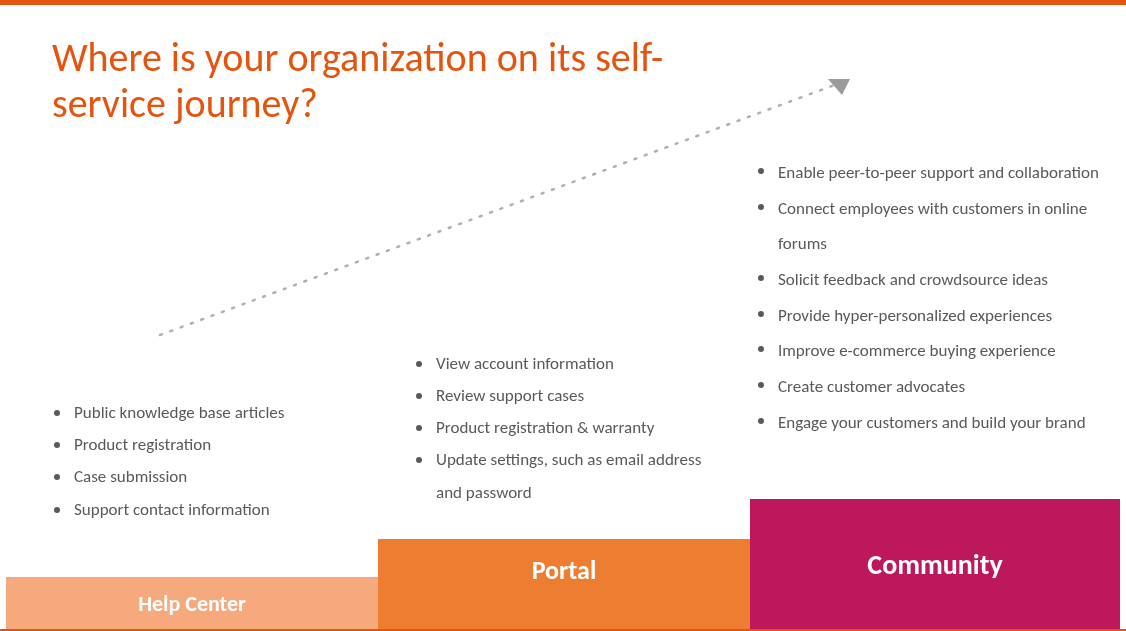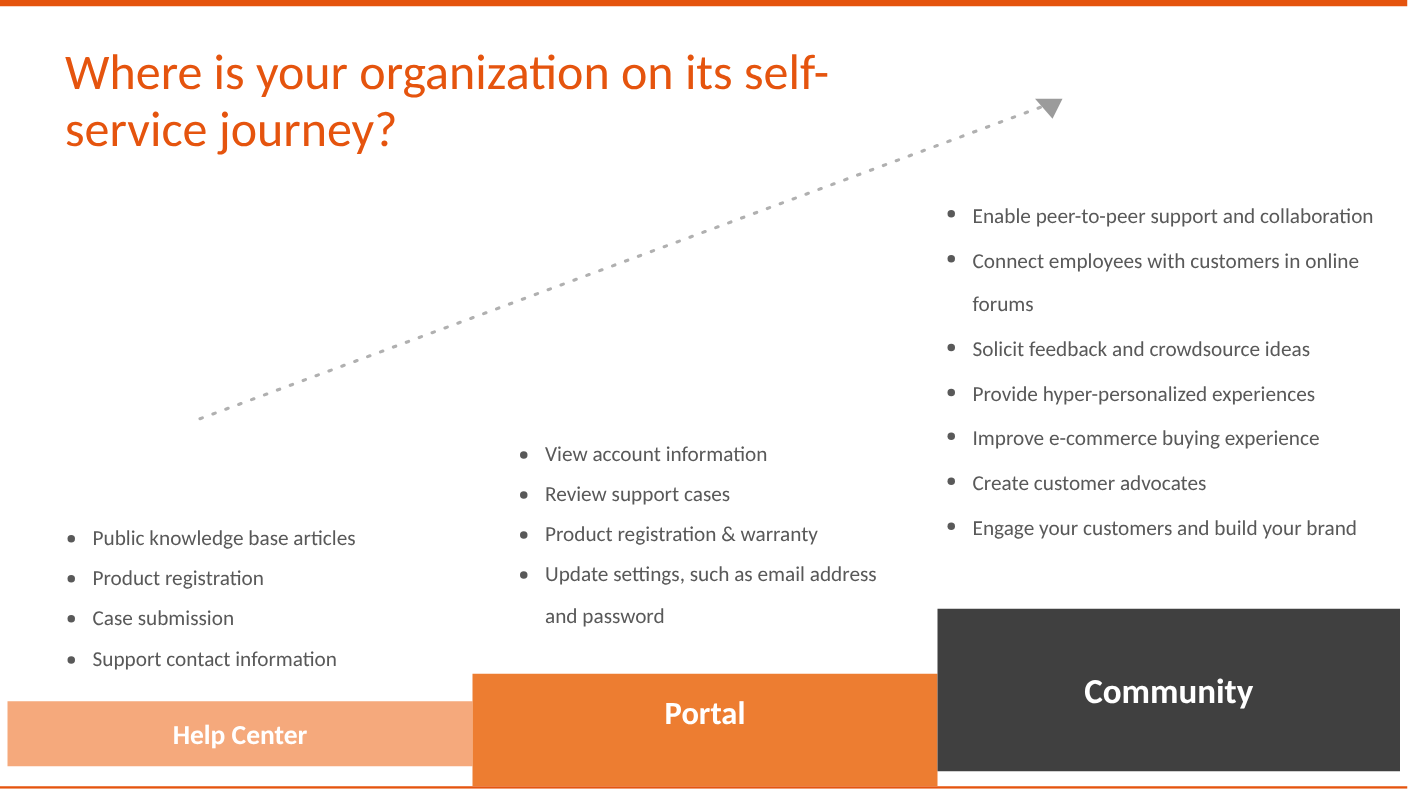--- a/index.html
+++ b/index.html
@@ -47,34 +47,34 @@
   .col li::before {
     content: "";
     position: absolute;
     left: 6px;
     top: 13px;
     width: 6px;
     height: 6px;
     border-radius: 50%;
     background: #595959;
   }
-  .col1 { left: 48px;  bottom: 85px; width: 330px;}
+  .col1 { left: 48px;  bottom: 103px; width: 330px;}
   .col2 { left: 410px; bottom: 120px; width: 320px;}
   .col3 { left: 752px; top: 150px; width: 360px; line-height: 2.1;}
   .step {
     position: absolute;
     color: #fff;
     font-weight: 600;
     display: flex;
     align-items: center;
     justify-content: center;
   }
-  .step1 { left: 6px;   width: 372px; bottom: 16px; height: 52px; background: #f5a97c; font-size: 22px; }
+  .step1 { left: 6px;   width: 372px; bottom: 0; height: 52px; background: #f5a97c; font-size: 22px; }
   .step2 { left: 378px; width: 372px; bottom: 0; height: 90px; background: #ed7d31; font-size: 26px; padding-bottom: 28px;}
-  .step3 { left: 750px; width: 370px; bottom: 12px; height: 130px; background: #404040; font-size: 28px; font-weight: 700;}
+  .step3 { left: 750px; width: 370px; bottom: 0; height: 130px; background: #be185d; font-size: 28px; font-weight: 700;}
 </style>
 </head>
 <body>
 
 <div class="slide">
 
   <div class="title">Where is your organization on its self-service journey?</div>
 
   <svg class="arrow" viewBox="0 0 720 280">
     <line x1="10" y1="270" x2="690" y2="18" stroke="#b0b0b0" stroke-width="2.5" stroke-dasharray="2 9" stroke-linecap="round"></line>

